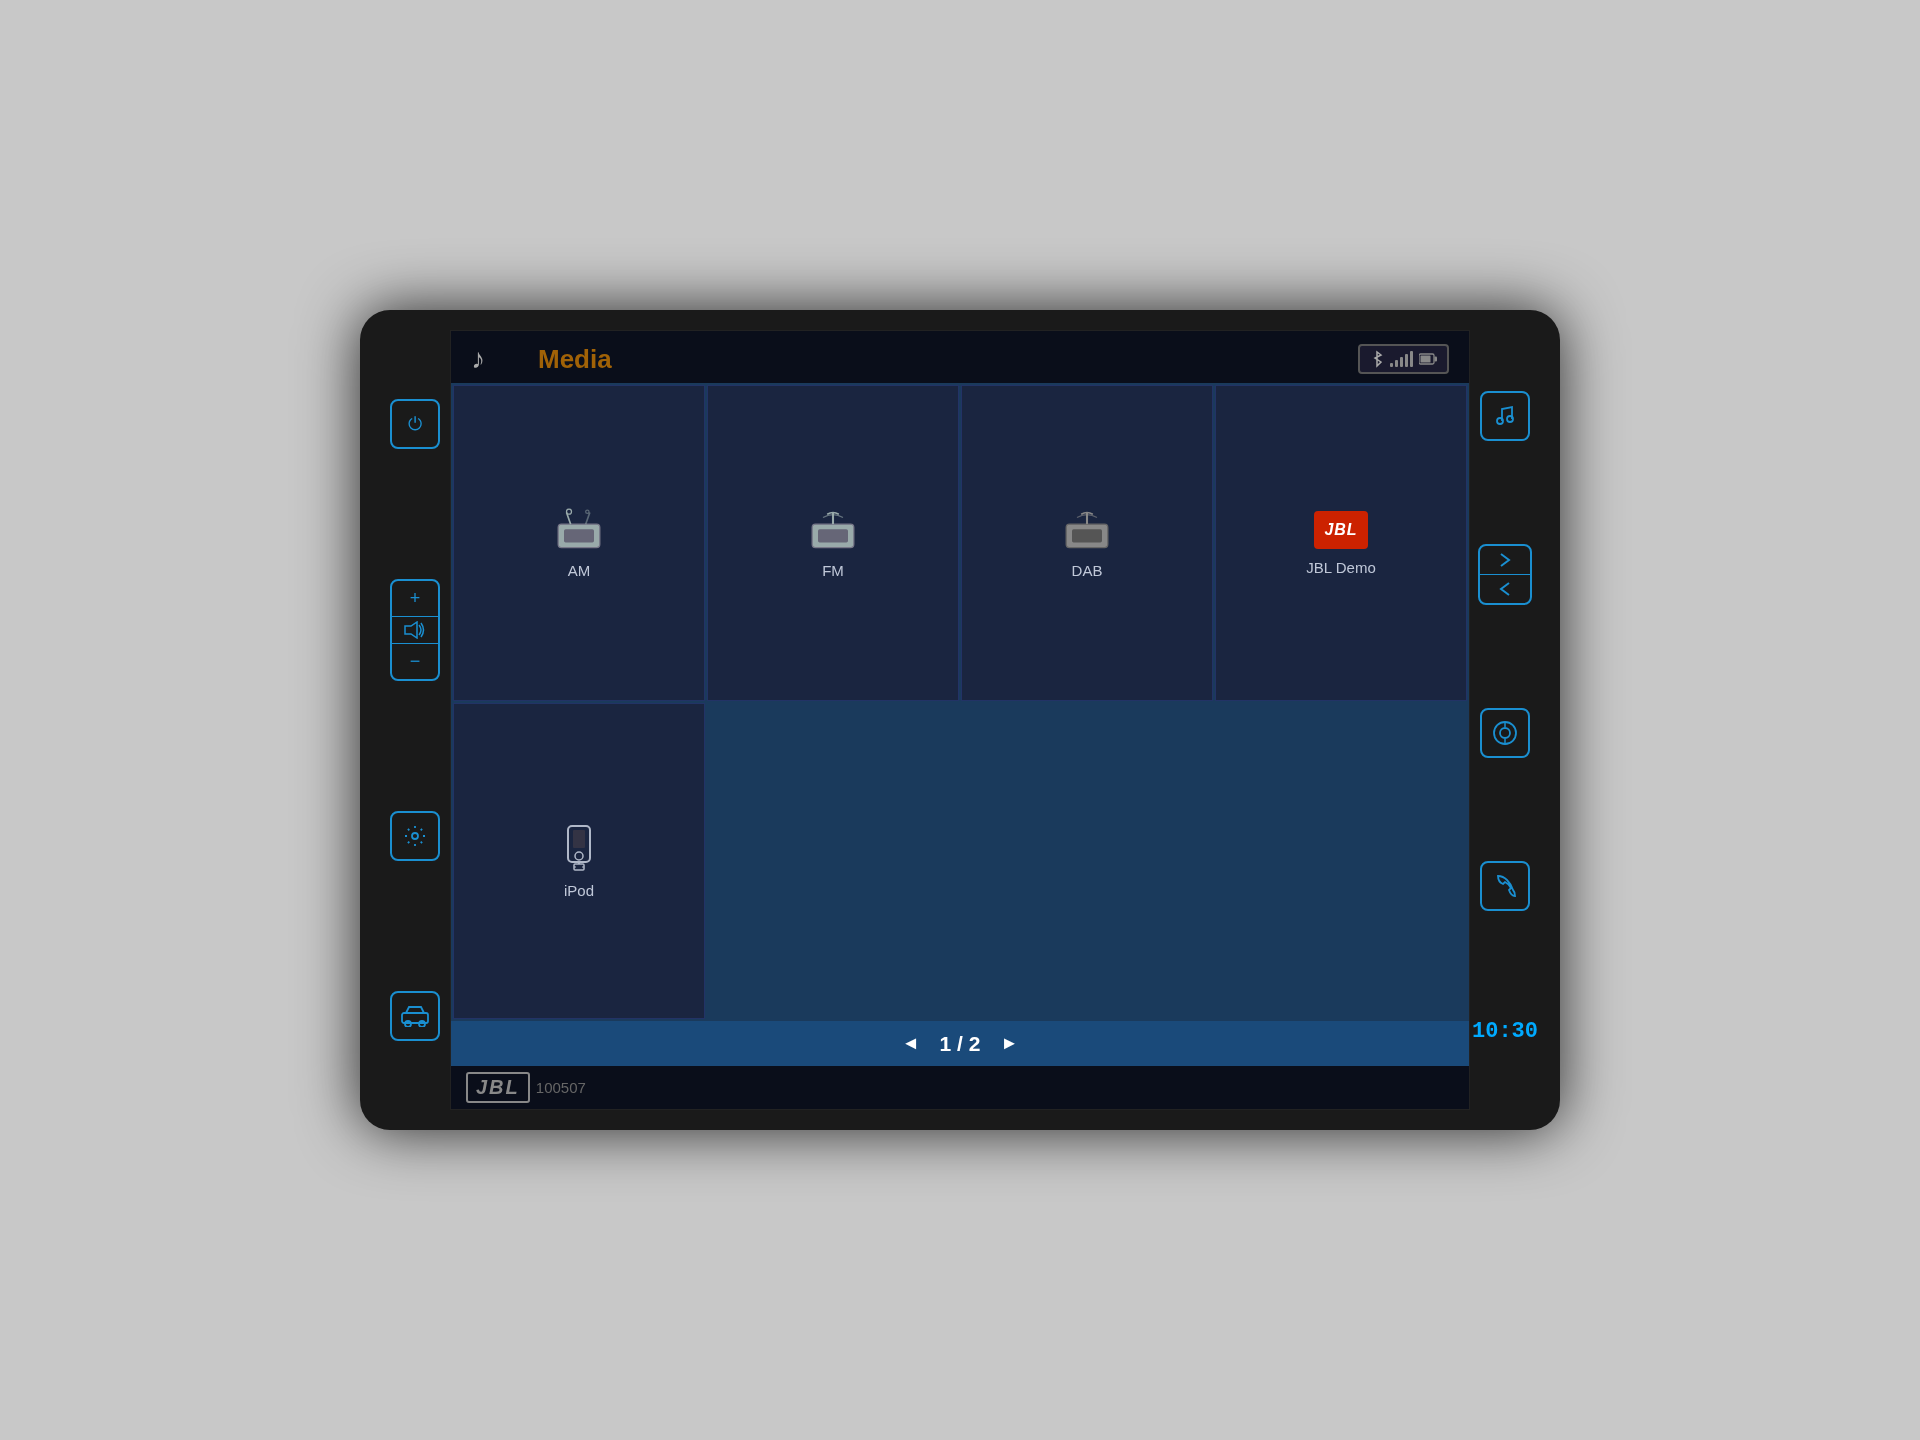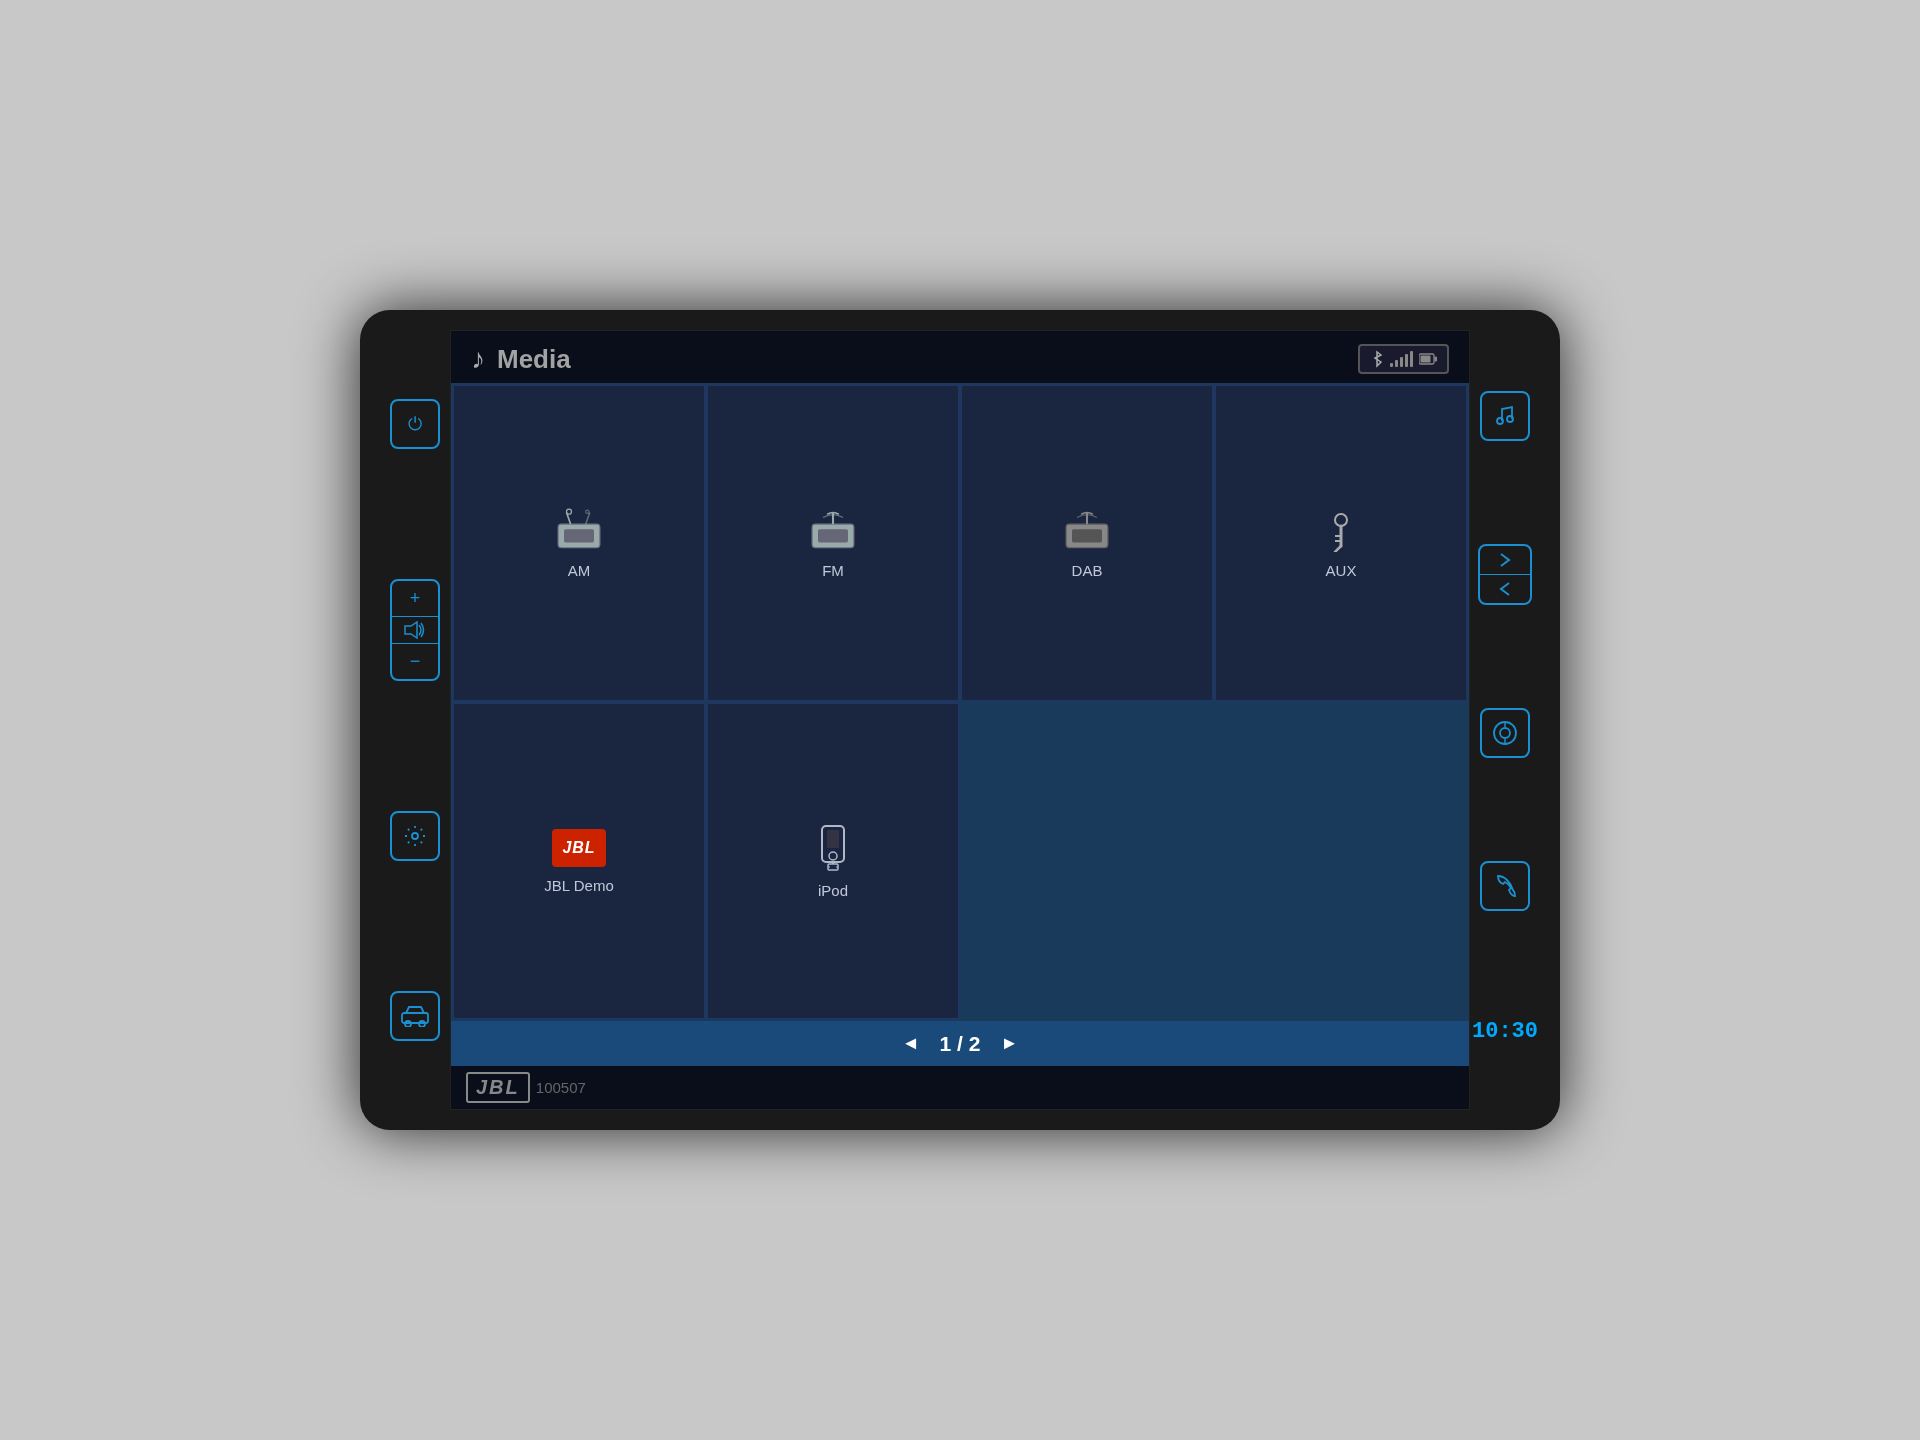--- a/index.html
+++ b/index.html
@@ -120,23 +120,24 @@
       align-items: center;
       gap: 12px;
     }
 
     .music-note-icon {
       color: #aaa;
       font-size: 28px;
     }
 
     .header-title {
-      color: #a3a3a3;
+      color: #a16207;
       font-size: 26px;
       font-weight: bold;
+      margin-left: 41px;
     }
 
     .status-bar {
       border: 2px solid #555;
       border-radius: 4px;
       padding: 4px 10px;
       display: flex;
       align-items: center;
       gap: 6px;
       background: #1a1a2e;
@@ -416,30 +417,20 @@
           <svg class="radio-svg" viewBox="0 0 60 50">
             <rect x="5" y="18" width="50" height="28" rx="4" fill="#888" stroke="#666" stroke-width="1.5"></rect>
             <rect x="12" y="24" width="36" height="16" rx="2" fill="#555"></rect>
             <line x1="30" y1="18" x2="30" y2="4" stroke="#888" stroke-width="2.5"></line>
             <path d="M23,6 Q30,2 37,6" fill="none" stroke="#888" stroke-width="2"></path>
             <path d="M18,10 Q30,3 42,10" fill="none" stroke="#888" stroke-width="1.5" opacity="0.6"></path>
           </svg>
           <span class="tile-label">DAB</span>
         </div>
 
-        <div class="media-tile">
-          <svg width="44" height="44" viewBox="0 0 44 44">
-            <circle cx="22" cy="12" r="6" fill="none" stroke="#aaa" stroke-width="2"></circle>
-            <line x1="22" y1="18" x2="22" y2="38" stroke="#aaa" stroke-width="3" stroke-linecap="round"></line>
-            <line x1="22" y1="38" x2="16" y2="44" stroke="#aaa" stroke-width="2.5" stroke-linecap="round"></line>
-            <line x1="16" y1="28" x2="22" y2="28" stroke="#aaa" stroke-width="2"></line>
-            <line x1="16" y1="33" x2="22" y2="33" stroke="#aaa" stroke-width="2"></line>
-          </svg>
-          <span class="tile-label">AUX</span>
-        </div>
 
 
 
         <div class="media-tile">
           <div class="jbl-demo-icon">JBL</div>
           <span class="tile-label">JBL Demo</span>
         </div>
 
         <div class="media-tile">
           <svg width="38" height="48" viewBox="0 0 38 48">

